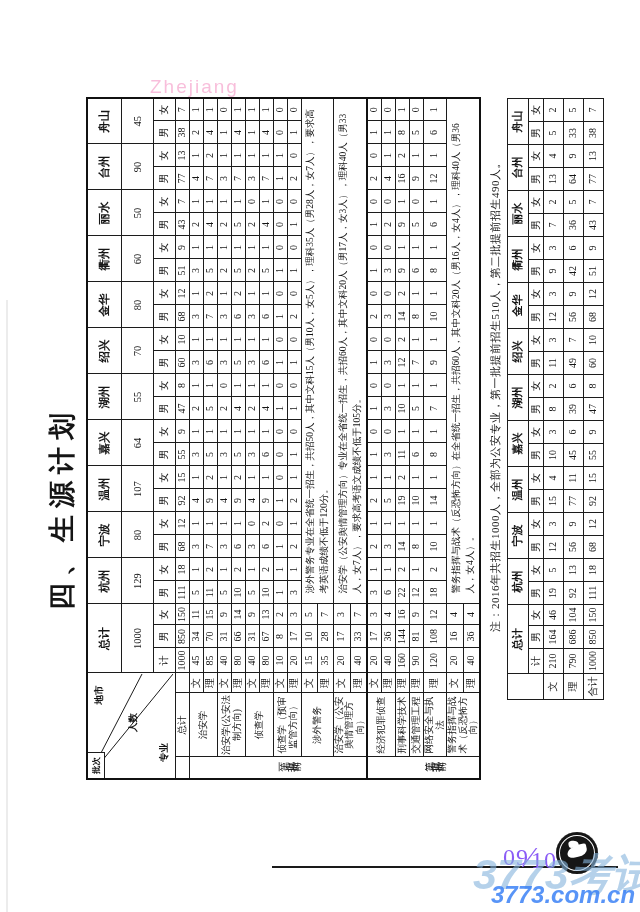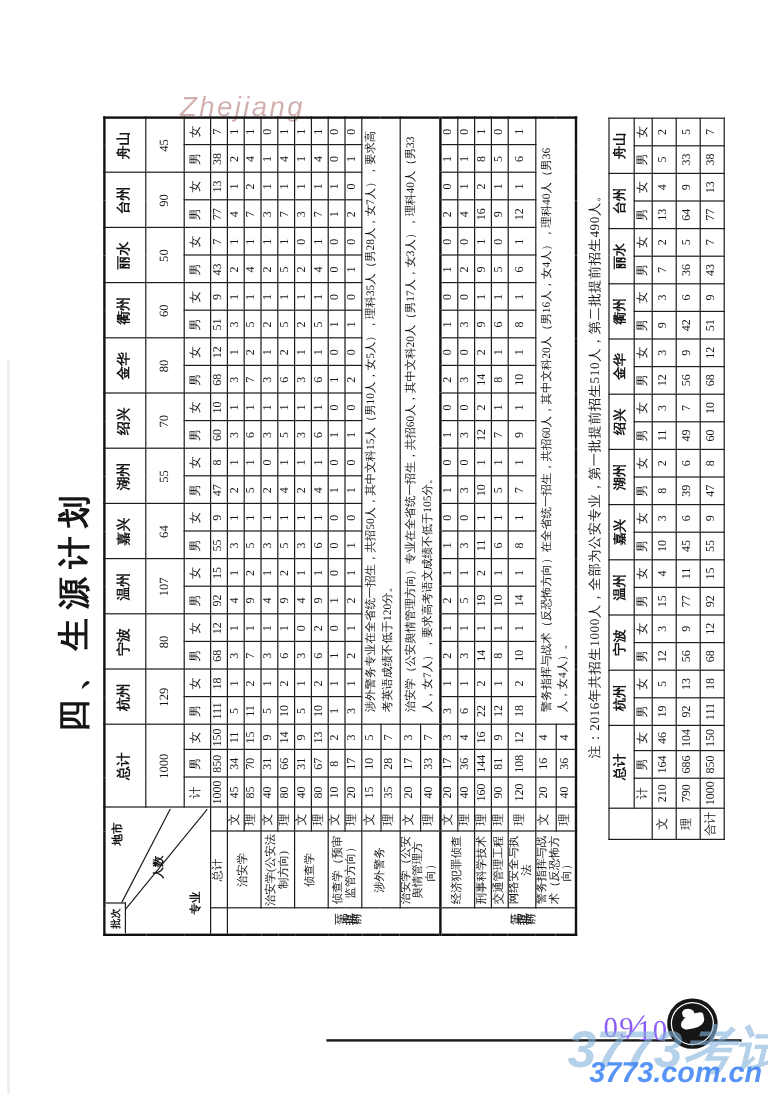--- a/index.html
+++ b/index.html
@@ -1,21 +1,21 @@
 <!DOCTYPE html>
 <html><head>
 <meta charset="utf-8">
 <style>
   html,body{margin:0;padding:0;background:#ffffff;}
   .page{position:relative;width:640px;height:912px;background:#fff;overflow:hidden;
         font-family:"Liberation Serif","DejaVu Serif",serif;color:#151515;}
   
   .edge-l{position:absolute;left:6px;top:300px;width:2px;height:612px;background:#d9d9d9;opacity:.5;}
-  .stamp{position:absolute;left:150px;top:76px;font-size:23px;color:#7f1d1d;opacity:.35;
-         letter-spacing:2px;font-family:"Liberation Sans",sans-serif;font-style:italic;}
+  .stamp{position:absolute;left:150px;top:76px;font-size:19px;color:#ec4899;opacity:.35;
+         letter-spacing:2px;font-family:"Liberation Sans",sans-serif;}
   
   .rot{position:absolute;left:40px;top:86px;width:712px;height:560px;
        transform-origin:0 0;transform:rotate(-90deg) translateX(-712px);
        padding-left:18px;box-sizing:border-box;}
   .title{font-size:27px;font-weight:bold;letter-spacing:7px;margin:4px 0 0 170px;height:42px;}
   table{border-collapse:collapse;table-layout:fixed;}
   td,th{border:1px solid #1c1c1c;text-align:center;vertical-align:middle;
         font-size:10px;line-height:1.08;padding:0;overflow:hidden;font-weight:normal;
         font-family:"Liberation Serif","DejaVu Serif",serif;}
   table.main{width:681px;border:2px solid #111;}

